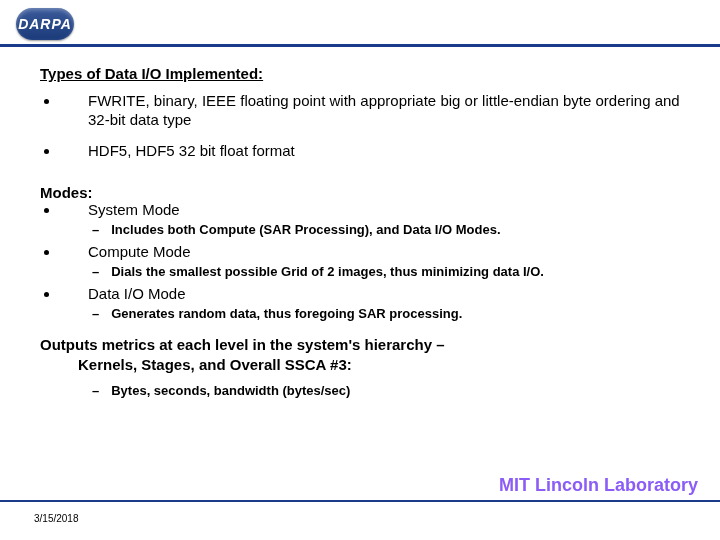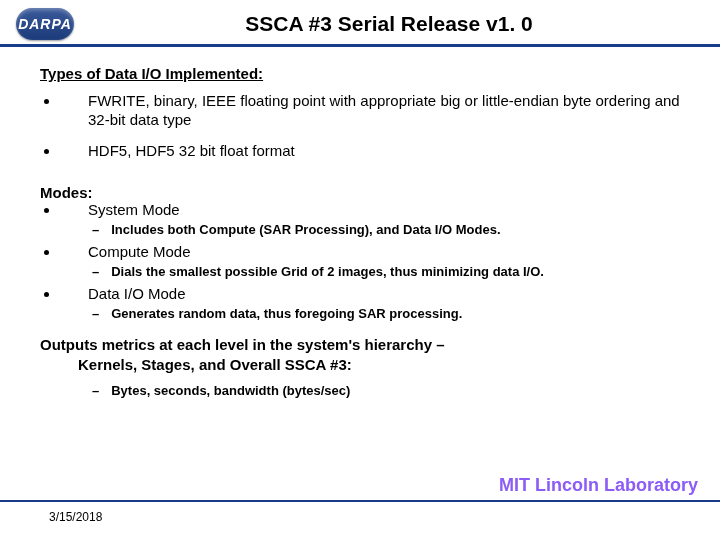--- a/index.html
+++ b/index.html
@@ -112,34 +112,33 @@
   .footer-lab {
     position: absolute;
     right: 22px;
     bottom: 44px;
     font-size: 18px;
     font-weight: bold;
     color: #8b5cf6;
   }
   .footer-date {
     position: absolute;
-    left: 49px;
+    left: 34px;
     bottom: 16px;
-    font-size: 12px;
+    font-size: 10px;
     color: #000;
   }
 </style>
 </head>
 <body>
 
 <div class="header">
   <div class="logo-left">
     <span>DARPA</span>
   </div>
-  <div class="title">SSCA #3 Serial Release v1. 0</div>
 </div>
 
 <div class="content">
 
   <div class="heading">Types of Data I/O Implemented:</div>
   <ul class="bullets">
     <li>
       <span class="dot"></span>
       <span class="txt">FWRITE, binary, IEEE floating point with appropriate big or little-endian byte ordering and 32-bit data type</span>
     </li>

